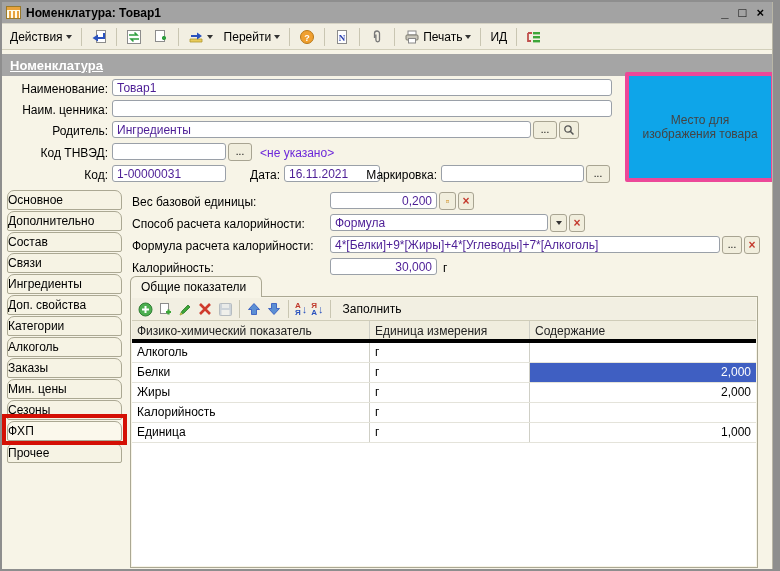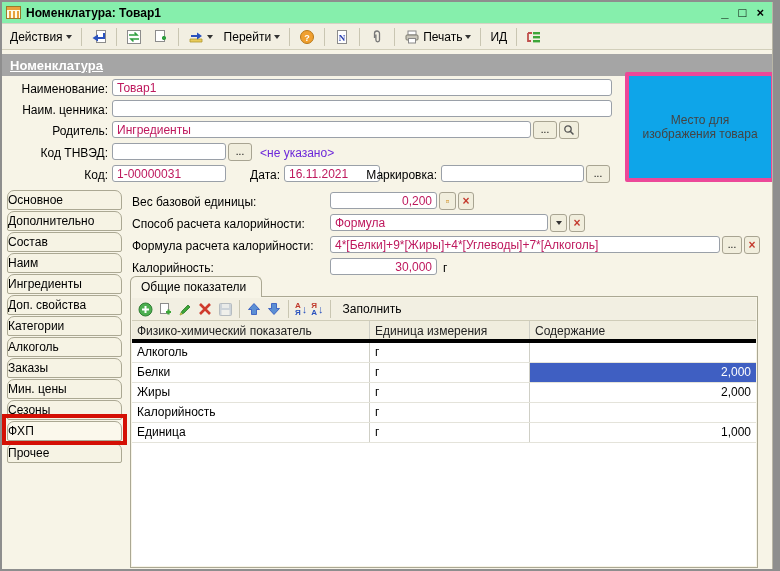--- a/index.html
+++ b/index.html
@@ -5,38 +5,38 @@
   html,body{margin:0;padding:0;}
   body{
     width:780px;height:571px;overflow:hidden;position:relative;
     background:#8e8e8e;
     font-family:"Liberation Sans","DejaVu Sans",sans-serif;
     font-size:12px;color:#000;
     -webkit-font-smoothing:antialiased;
   }
   .window{position:absolute;left:2px;top:2px;width:770px;height:567px;background:#f7f4e7;overflow:hidden;border-right:1px solid #b9b6a6;}
   
-  .titlebar{position:absolute;left:0;top:0;width:770px;height:22px;background:#86efac;display:flex;align-items:center;padding:8px 4px;box-sizing:border-box;border-bottom:1px solid #d6d3c4;}
+  .titlebar{position:absolute;left:0;top:0;width:770px;height:22px;background:#a3a3a3;display:flex;align-items:center;padding:8px 4px;box-sizing:border-box;border-bottom:1px solid #d6d3c4;}
   .titlebar .ticon{width:15px;height:13px;margin-right:5px;flex:0 0 auto;}
   .titlebar .ttext{font-weight:bold;font-size:12px;flex:1 1 auto;white-space:nowrap;}
   .wctl{display:flex;gap:10px;align-items:center;margin-right:4px;}
   .wctl span{font-size:13px;font-weight:bold;cursor:default;line-height:14px;}
   
   .toolbar{position:absolute;left:0;top:22px;width:770px;height:26px;background:#f2efe2;border-bottom:1px solid #d2cfba;display:flex;align-items:center;padding:0 4px;box-sizing:border-box;gap:3px;}
   .tbtn{display:inline-flex;align-items:center;gap:3px;height:20px;padding:0 4px;border-radius:3px;cursor:default;}
   .tsep{width:1px;height:18px;background:#c9c6b2;margin:0 2px;flex:0 0 auto;}
   .caret{width:0;height:0;border-left:3px solid transparent;border-right:3px solid transparent;border-top:4px solid #333;display:inline-block;}
   .tico{width:16px;height:16px;display:inline-block;}
   
   .band{position:absolute;left:0;top:52px;width:770px;height:22px;background:#a5a5a5;display:flex;align-items:center;padding:0 8px;box-sizing:border-box;}
   .band a{color:#ffffff;font-weight:bold;font-size:13px;text-decoration:underline;cursor:pointer;}
   
   .lbl{position:absolute;height:18px;line-height:18px;white-space:nowrap;}
   .r{text-align:right;}
-  .inp{position:absolute;height:17px;background:#fff;border:1px solid #9aa0a8;border-radius:3px;font-family:"Liberation Sans","DejaVu Sans",sans-serif;font-size:12px;padding:0 4px;box-sizing:border-box;color:#be185d;}
+  .inp{position:absolute;height:17px;background:#fff;border:1px solid #9aa0a8;border-radius:3px;font-family:"Liberation Sans","DejaVu Sans",sans-serif;font-size:12px;padding:0 4px;box-sizing:border-box;color:#4c1d95;}
   .inp.num{text-align:right;}
   .mini{position:absolute;height:18px;background:#f1eedd;border:1px solid #a8a492;border-radius:3px;font-size:10px;line-height:14px;padding:0;text-align:center;cursor:pointer;box-sizing:border-box;}
   .mini.red{color:#c43a2e;font-weight:bold;font-size:12px;}
   .hint{color:#6d28d9;}
   .imgbox{position:absolute;left:623px;top:70px;width:150px;height:110px;border:4px solid #ec4899;border-radius:2px;background:#0ea5e9;display:flex;align-items:center;justify-content:center;text-align:center;color:#444;padding:8px;box-sizing:border-box;}
   
   .stab{position:absolute;left:5px;width:115px;height:20px;background:#f6f3e4;border:1px solid #aba893;border-radius:7px 7px 2px 2px;box-sizing:border-box;line-height:18px;padding-left:0;cursor:pointer;white-space:nowrap;}
   .stab.active{background:#fbf8ec;}
   .redbox{position:absolute;left:0px;top:412px;width:125px;height:31px;border:4px solid #d40f04;box-sizing:border-box;pointer-events:none;z-index:30;}
   
@@ -220,21 +220,21 @@
   <input class="inp" style="left: 282px; top: 163px; width: 96px;" value="16.11.2021">
   <div class="lbl r" style="left:358px;top:164px;width:77px;">Маркировка:</div>
   <input class="inp" style="left: 439px; top: 163px; width: 143px;" value="">
   <button class="mini" style="left:584px;top:163px;width:24px;">...</button>
 
   <div class="imgbox">Место для изображения товара</div>
 
   <div class="stab" style="top:188px;">Основное</div>
   <div class="stab" style="top:209px;">Дополнительно</div>
   <div class="stab" style="top:230px;">Состав</div>
-  <div class="stab" style="top:251px;">Наим</div>
+  <div class="stab" style="top:251px;">Связи</div>
   <div class="stab" style="top:272px;">Ингредиенты</div>
   <div class="stab" style="top:293px;">Доп. свойства</div>
   <div class="stab" style="top:314px;">Категории</div>
   <div class="stab" style="top:335px;">Алкоголь</div>
   <div class="stab" style="top:356px;">Заказы</div>
   <div class="stab" style="top:377px;">Мин. цены</div>
   <div class="stab" style="top:398px;">Сезоны</div>
   <div class="stab active" style="top:419px;">ФХП</div>
   <div class="stab" style="top:441px;">Прочее</div>
   <div class="redbox"></div>

